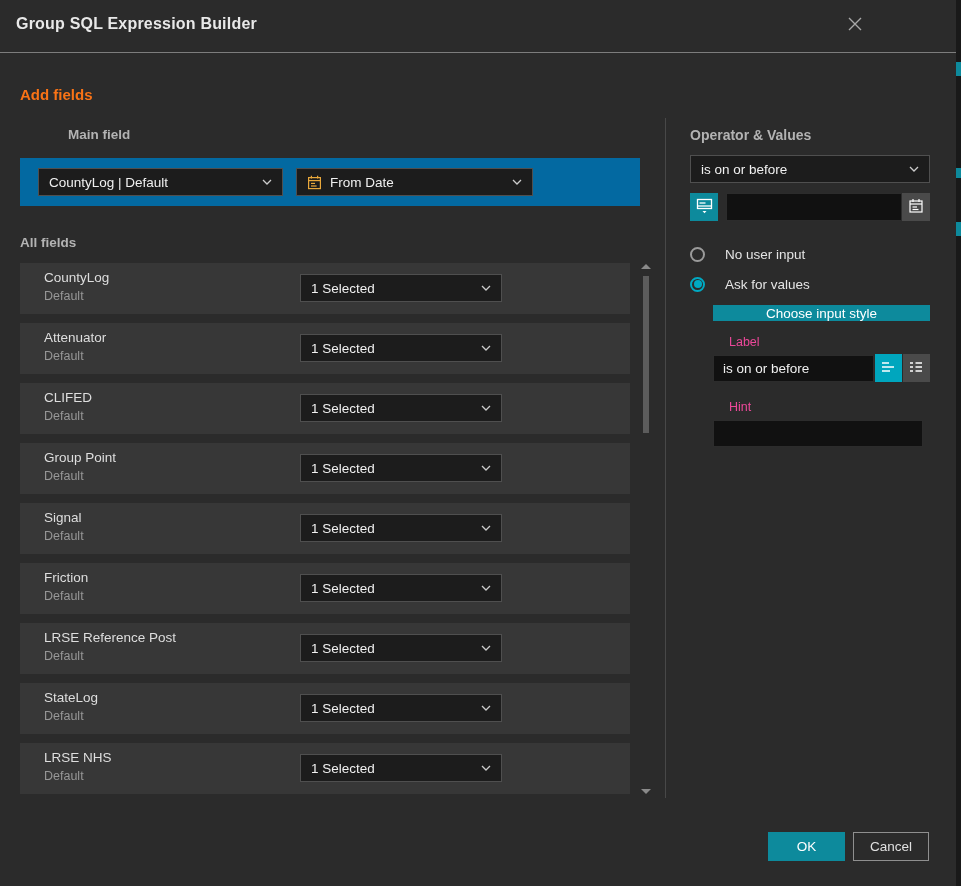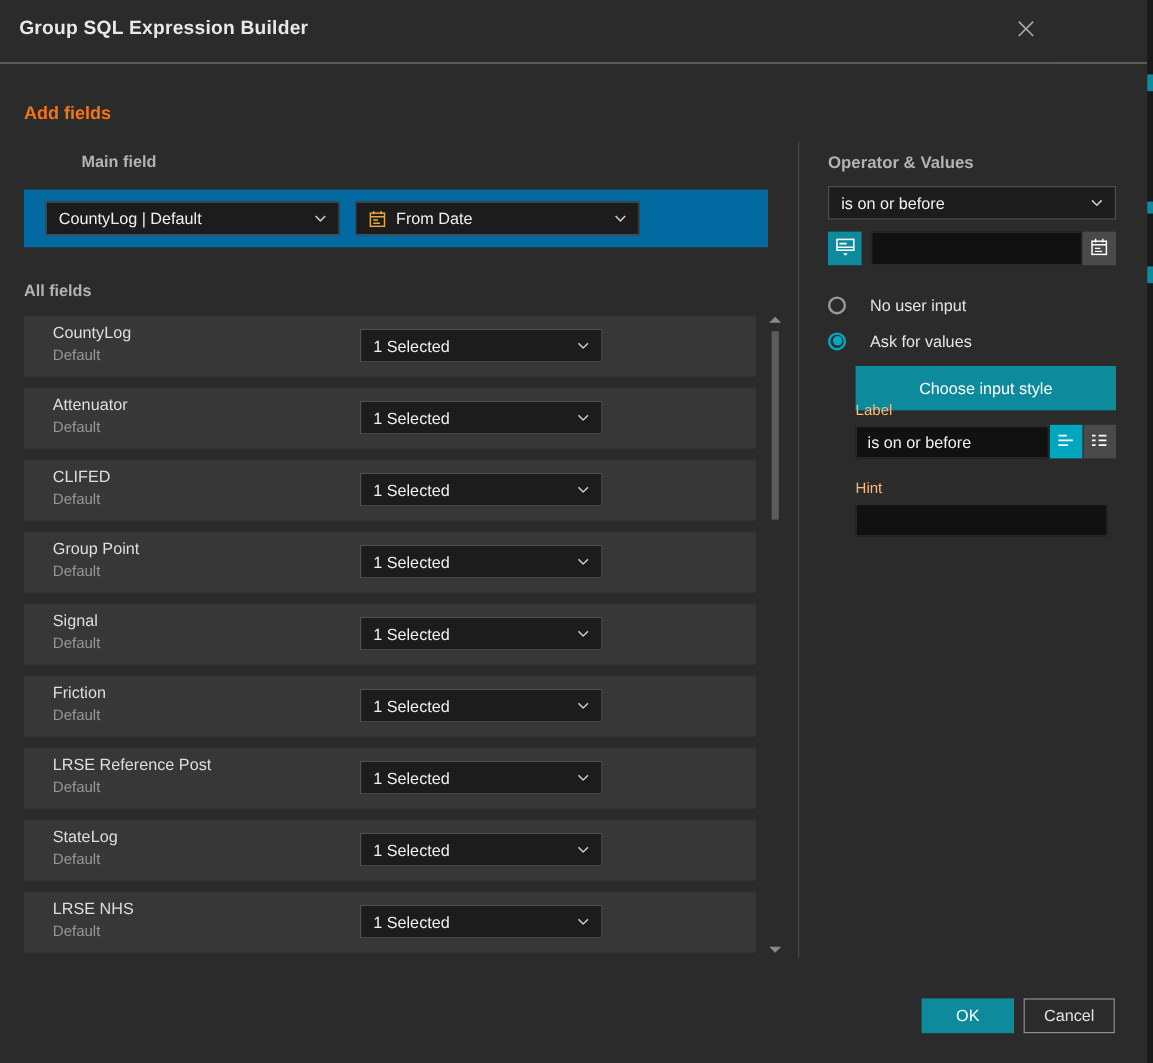--- a/index.html
+++ b/index.html
@@ -62,21 +62,21 @@
   .radio-row{position:absolute;left:690px;height:18px;display:flex;align-items:center;cursor:pointer;}
   .radio-circ{width:15px;height:15px;border-radius:50%;border:2px solid #9a9a9a;flex:none;}
   .radio-circ.sel{border-color:#00a9c2;display:flex;align-items:center;justify-content:center;}
   .radio-circ.sel::after{content:"";width:8px;height:8px;border-radius:50%;background:#00a9c2;}
   .radio-lbl{margin-left:20px;font-size:13.5px;color:#e4e4e4;}
 
   .teal-btn{
     position:absolute;background:#0d8a9c;color:#ffffff;border:none;cursor:pointer;
     font-size:13.5px;font-family:"Liberation Sans", sans-serif;display:flex;align-items:center;justify-content:center;
   }
-  .sm-label{position:absolute;font-size:12.5px;color:#fdba74;}
+  .sm-label{position:absolute;font-size:12.5px;color:#ec4899;margin-left:16px;}
 
   
   .ok-btn{position:absolute;left:768px;top:832px;width:77px;height:29px;background:#0d8a9c;color:#fff;border:none;font-size:13.5px;cursor:pointer;font-family:"Liberation Sans", sans-serif;}
   .cancel-btn{position:absolute;left:853px;top:832px;width:76px;height:29px;background:transparent;color:#e0e0e0;border:1px solid #8f8f8f;font-size:13.5px;cursor:pointer;font-family:"Liberation Sans", sans-serif;}
 </style>
 </head>
 <body>
 
 <div class="stage">
 
@@ -278,21 +278,21 @@
 
   <div class="radio-row" style="top:245px;">
     <span class="radio-circ"></span>
     <span class="radio-lbl">No user input</span>
   </div>
   <div class="radio-row" style="top:275px;">
     <span class="radio-circ sel"></span>
     <span class="radio-lbl">Ask for values</span>
   </div>
 
-  <button class="teal-btn" style="left:713px;top:305px;width:217px;height:37px;">Choose input style</button>
+  <button class="teal-btn" style="left:713px;top:305px;width:217px;height:16px;">Choose input style</button>
 
   <div class="sm-label" style="left:713px;top:335px;">Label</div>
   <input class="dark-input" style="left: 713px; top: 355px; width: 161px; height: 27px;" value="is on or before">
   <button class="icon-btn bright" style="left:875px;top:354px;width:27px;height:28px;">
     <span>
       <svg width="15" height="14" viewBox="0 0 15 14">
         <line x1="1" y1="3" x2="8" y2="3" stroke="#ffffff" stroke-width="1.5"></line>
         <line x1="1" y1="7" x2="13" y2="7" stroke="#ffffff" stroke-width="1.5"></line>
         <line x1="1" y1="11" x2="9" y2="11" stroke="#ffffff" stroke-width="1.5"></line>
       </svg>

